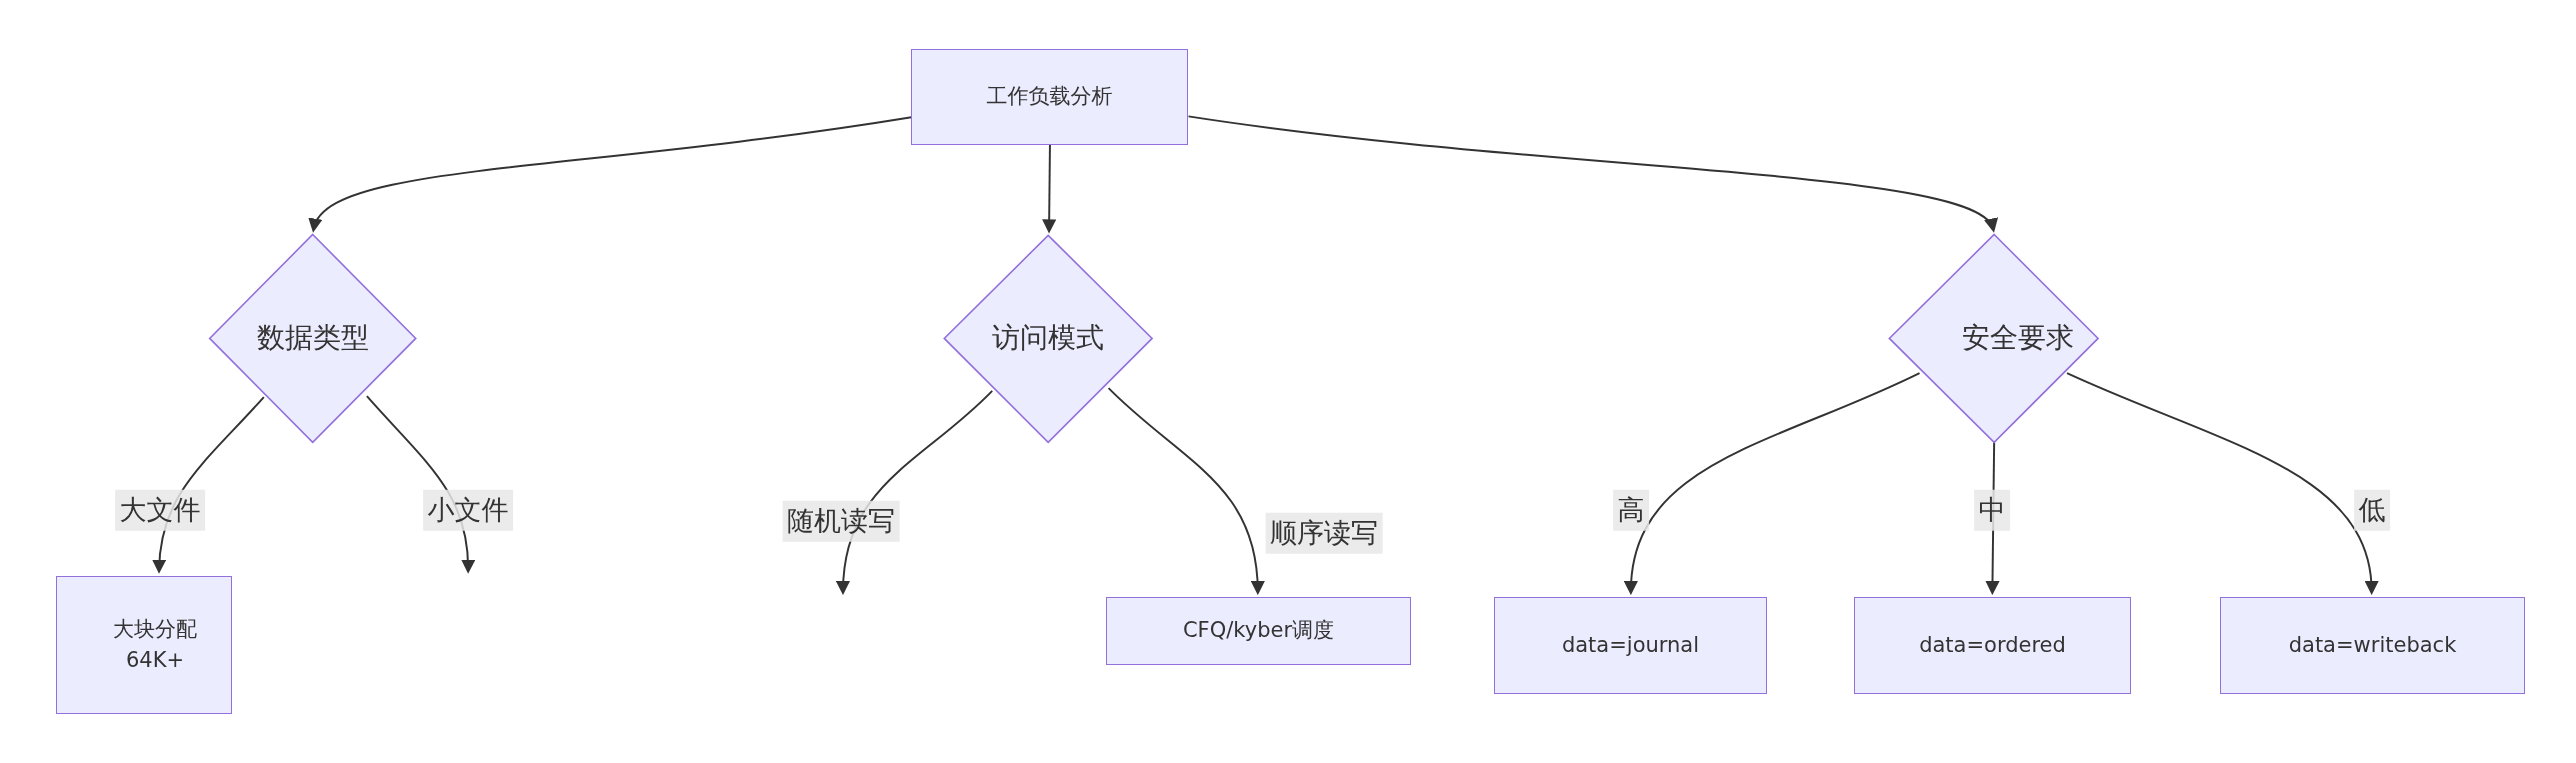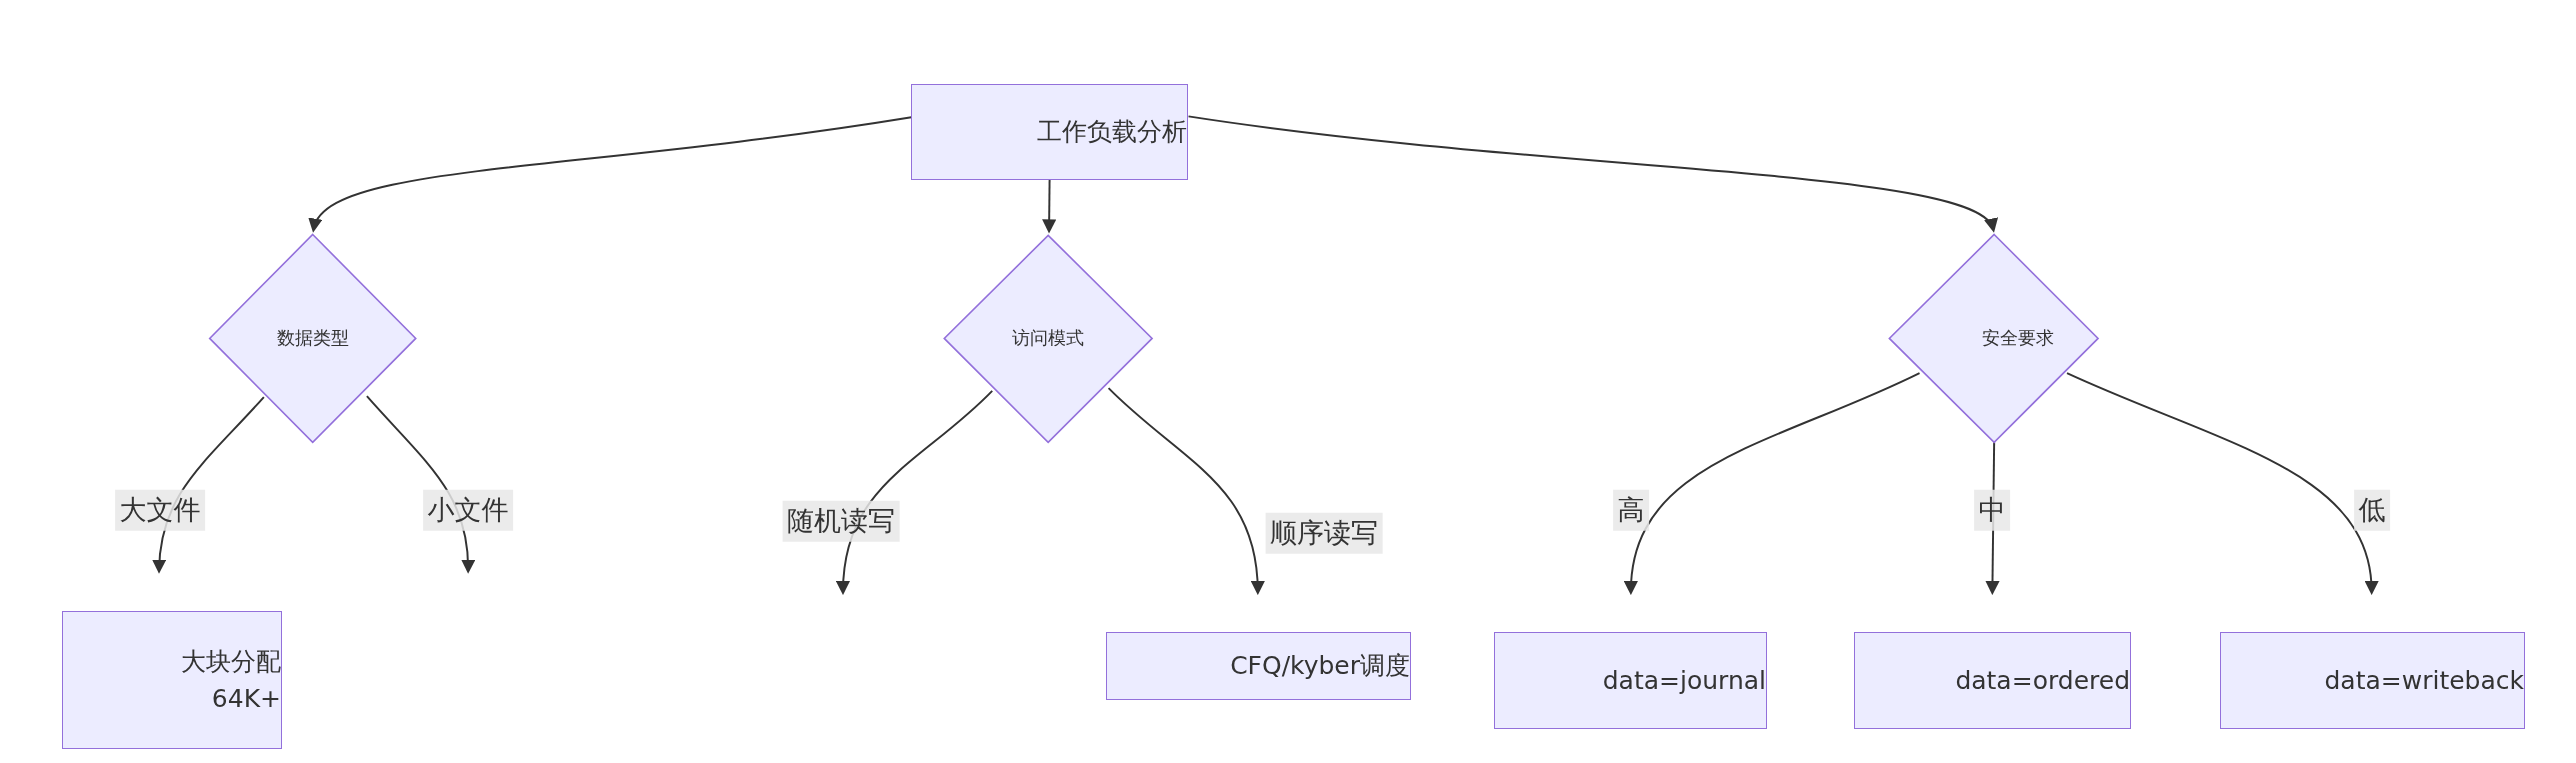--- a/index.html
+++ b/index.html
@@ -36,32 +36,31 @@
     stroke: var(--node-border);
     stroke-width: 1.8px;
   }
   .node {
     position: absolute;
     background: var(--node-fill);
     border: 1.6px solid var(--node-border);
     color: var(--text-color);
     display: flex;
     flex-direction: column;
-    align-items: flex-end;
+    align-items: center;
     justify-content: center;
     text-align: center;
-    font-size: 25px;
+    font-size: 21px;
     line-height: 1.5;
-    margin-top: 35px;
   }
   .diamond-label {
     position: absolute;
     transform: translate(-50%, -50%);
     color: var(--text-color);
-    font-size: 18px;
+    font-size: 28px;
     white-space: nowrap;
   }
   .edge-label {
     position: absolute;
     transform: translate(-50%, -50%);
     background: var(--edge-label-bg);
     color: var(--text-color);
     font-size: 27px;
     line-height: 1.5;
     padding: 0 4.4px;
@@ -108,21 +107,21 @@
   <div class="diamond-label" style="left:1994px; top:338px;margin-left:24px;">安全要求</div>
 
   <div class="edge-label" style="left:160px; top:510px;">大文件</div>
   <div class="edge-label" style="left:468px; top:510px;">小文件</div>
   <div class="edge-label" style="left:841px; top:510px;margin-top:11px;">随机读写</div>
   <div class="edge-label" style="left:1324px; top:510px;margin-top:23px;">顺序读写</div>
   <div class="edge-label" style="left:1631px; top:510px;">高</div>
   <div class="edge-label" style="left:1992px; top:510px;">中</div>
   <div class="edge-label" style="left:2372px; top:510px;">低</div>
 
-  <div class="node" style="left:62px; top:576px; width:220px; height:138px;padding-left:22px;">
+  <div class="node" style="left:56px; top:576px; width:176px; height:138px;padding-left:22px;">
     <span class="line">大块分配</span>
     <span class="line">64K+</span>
   </div>
   <div class="node" style="left:1106px; top:597px; width:305px; height:68px;">
     <span class="line">CFQ/kyber调度</span>
 
   </div>
   <div class="node" style="left:1494px; top:597px; width:273px; height:97px;">
     <span class="line">data=journal</span>
 

